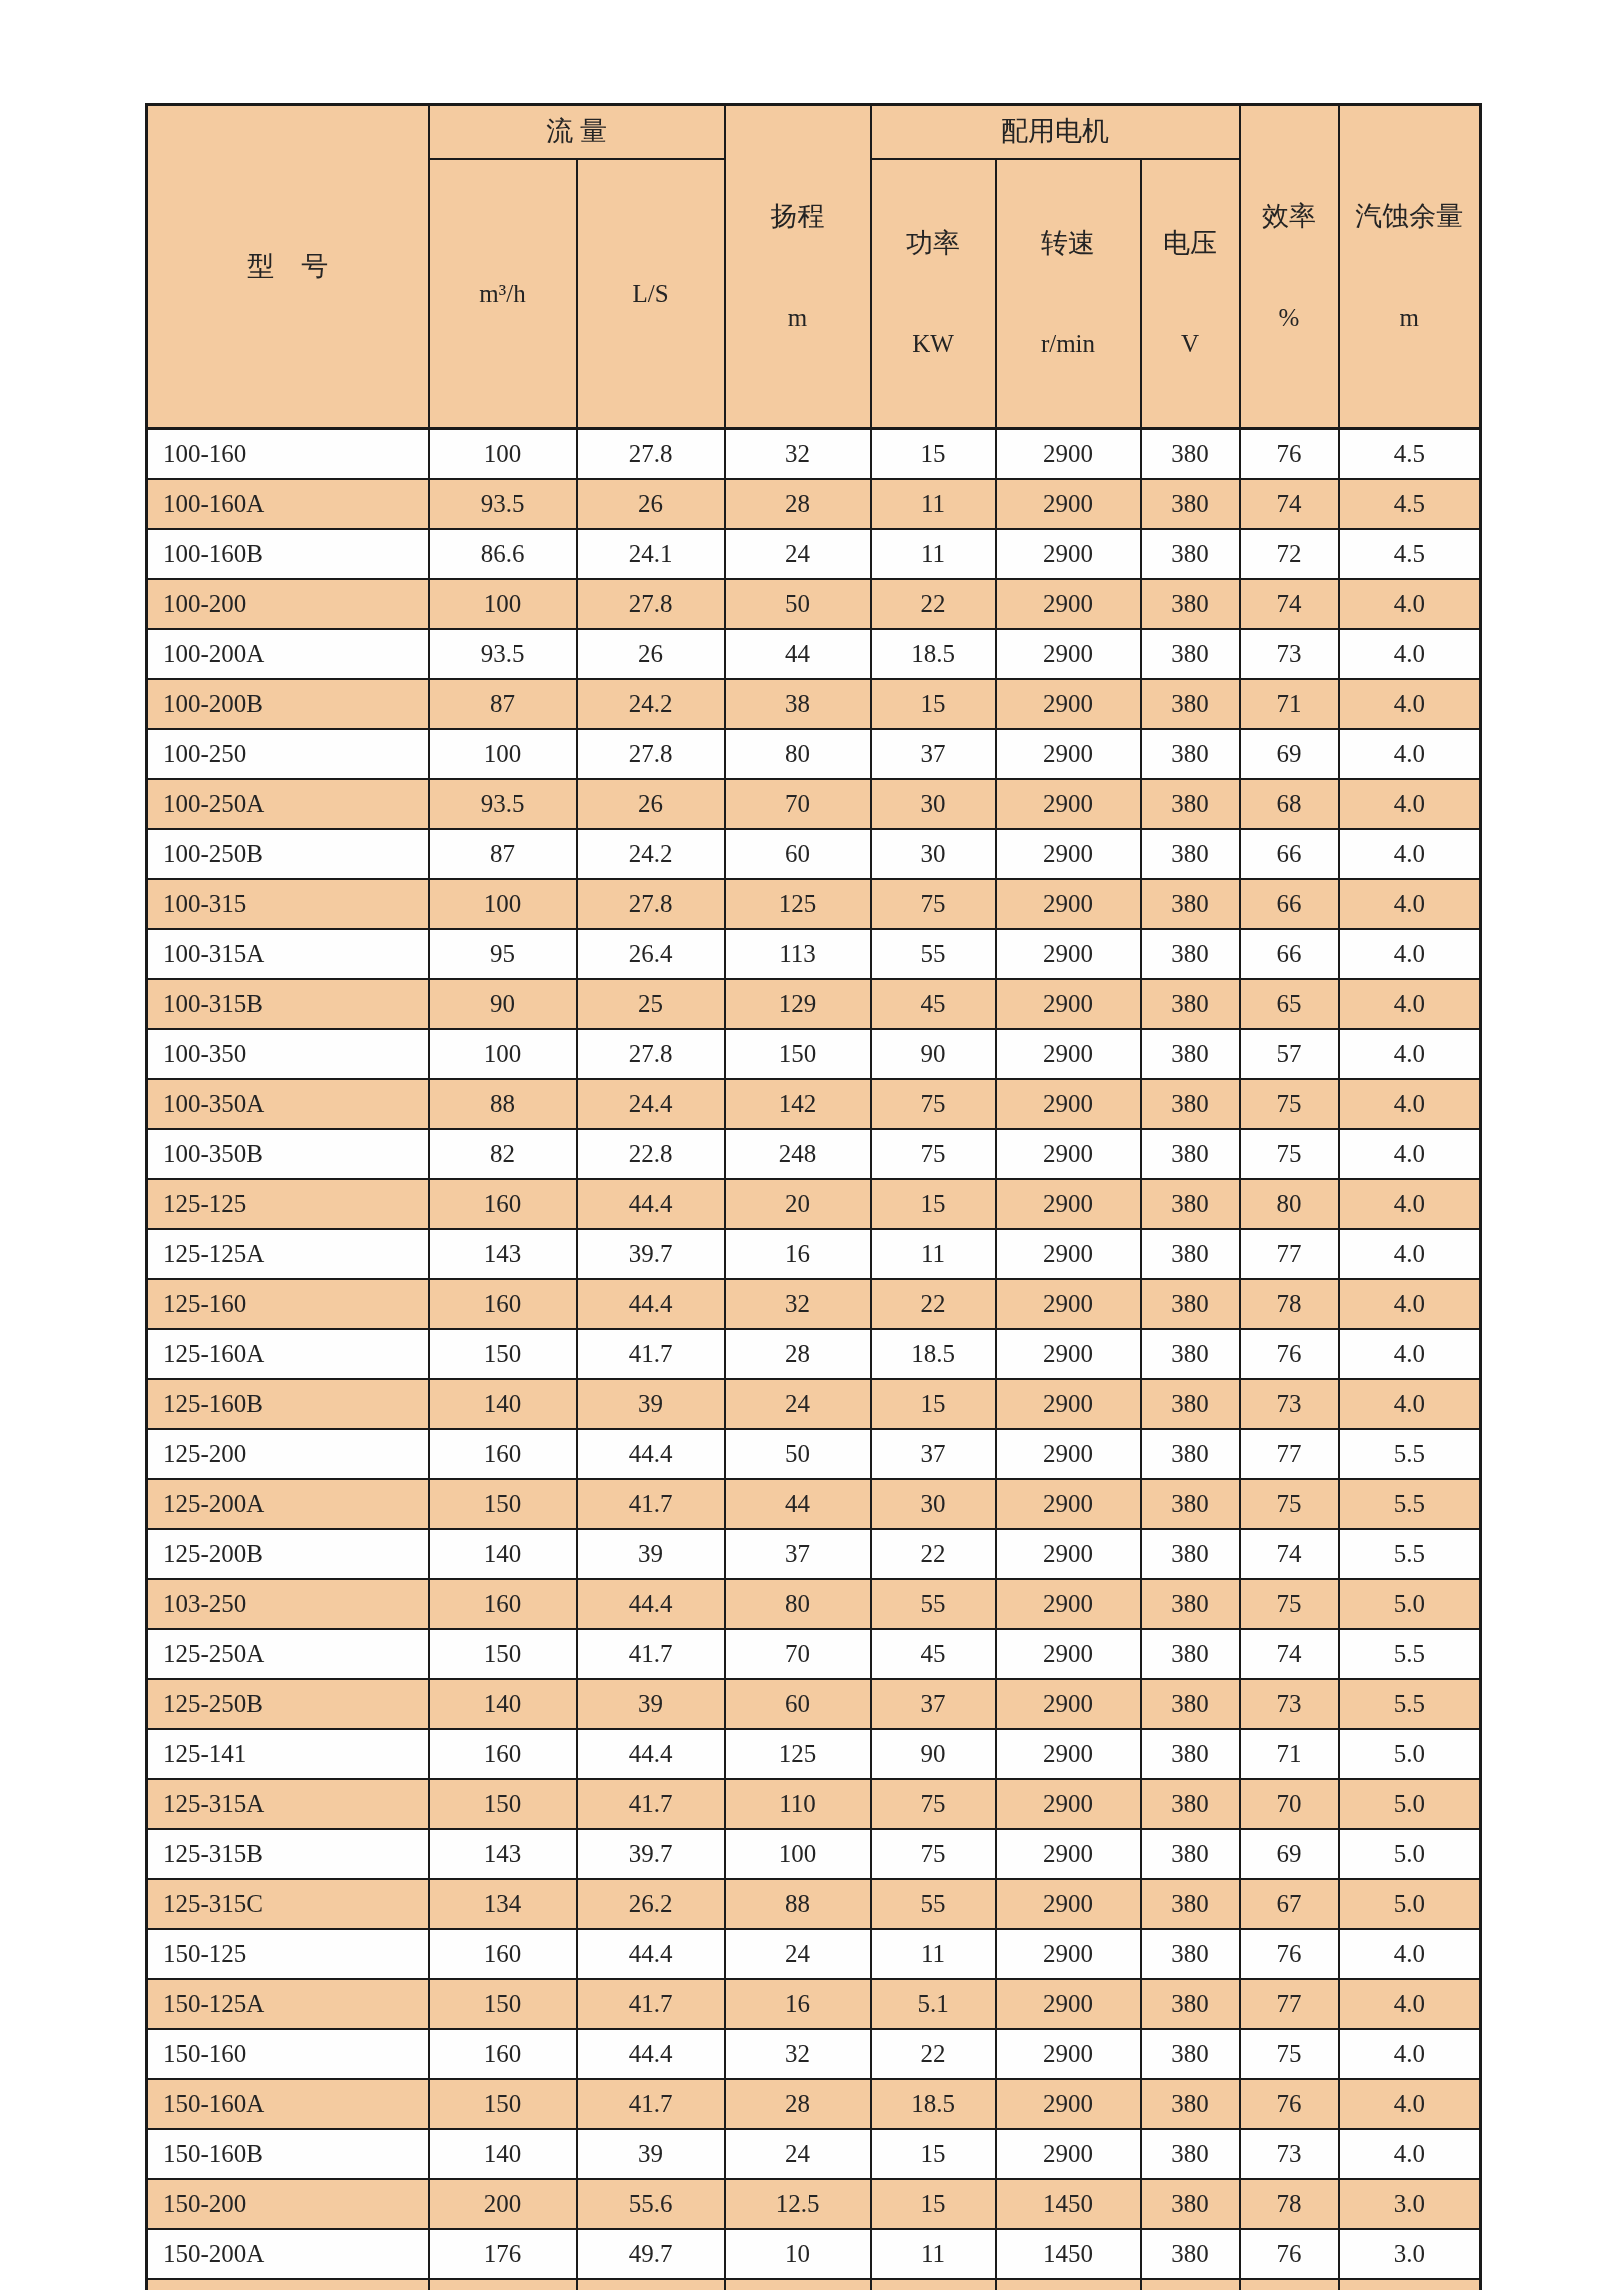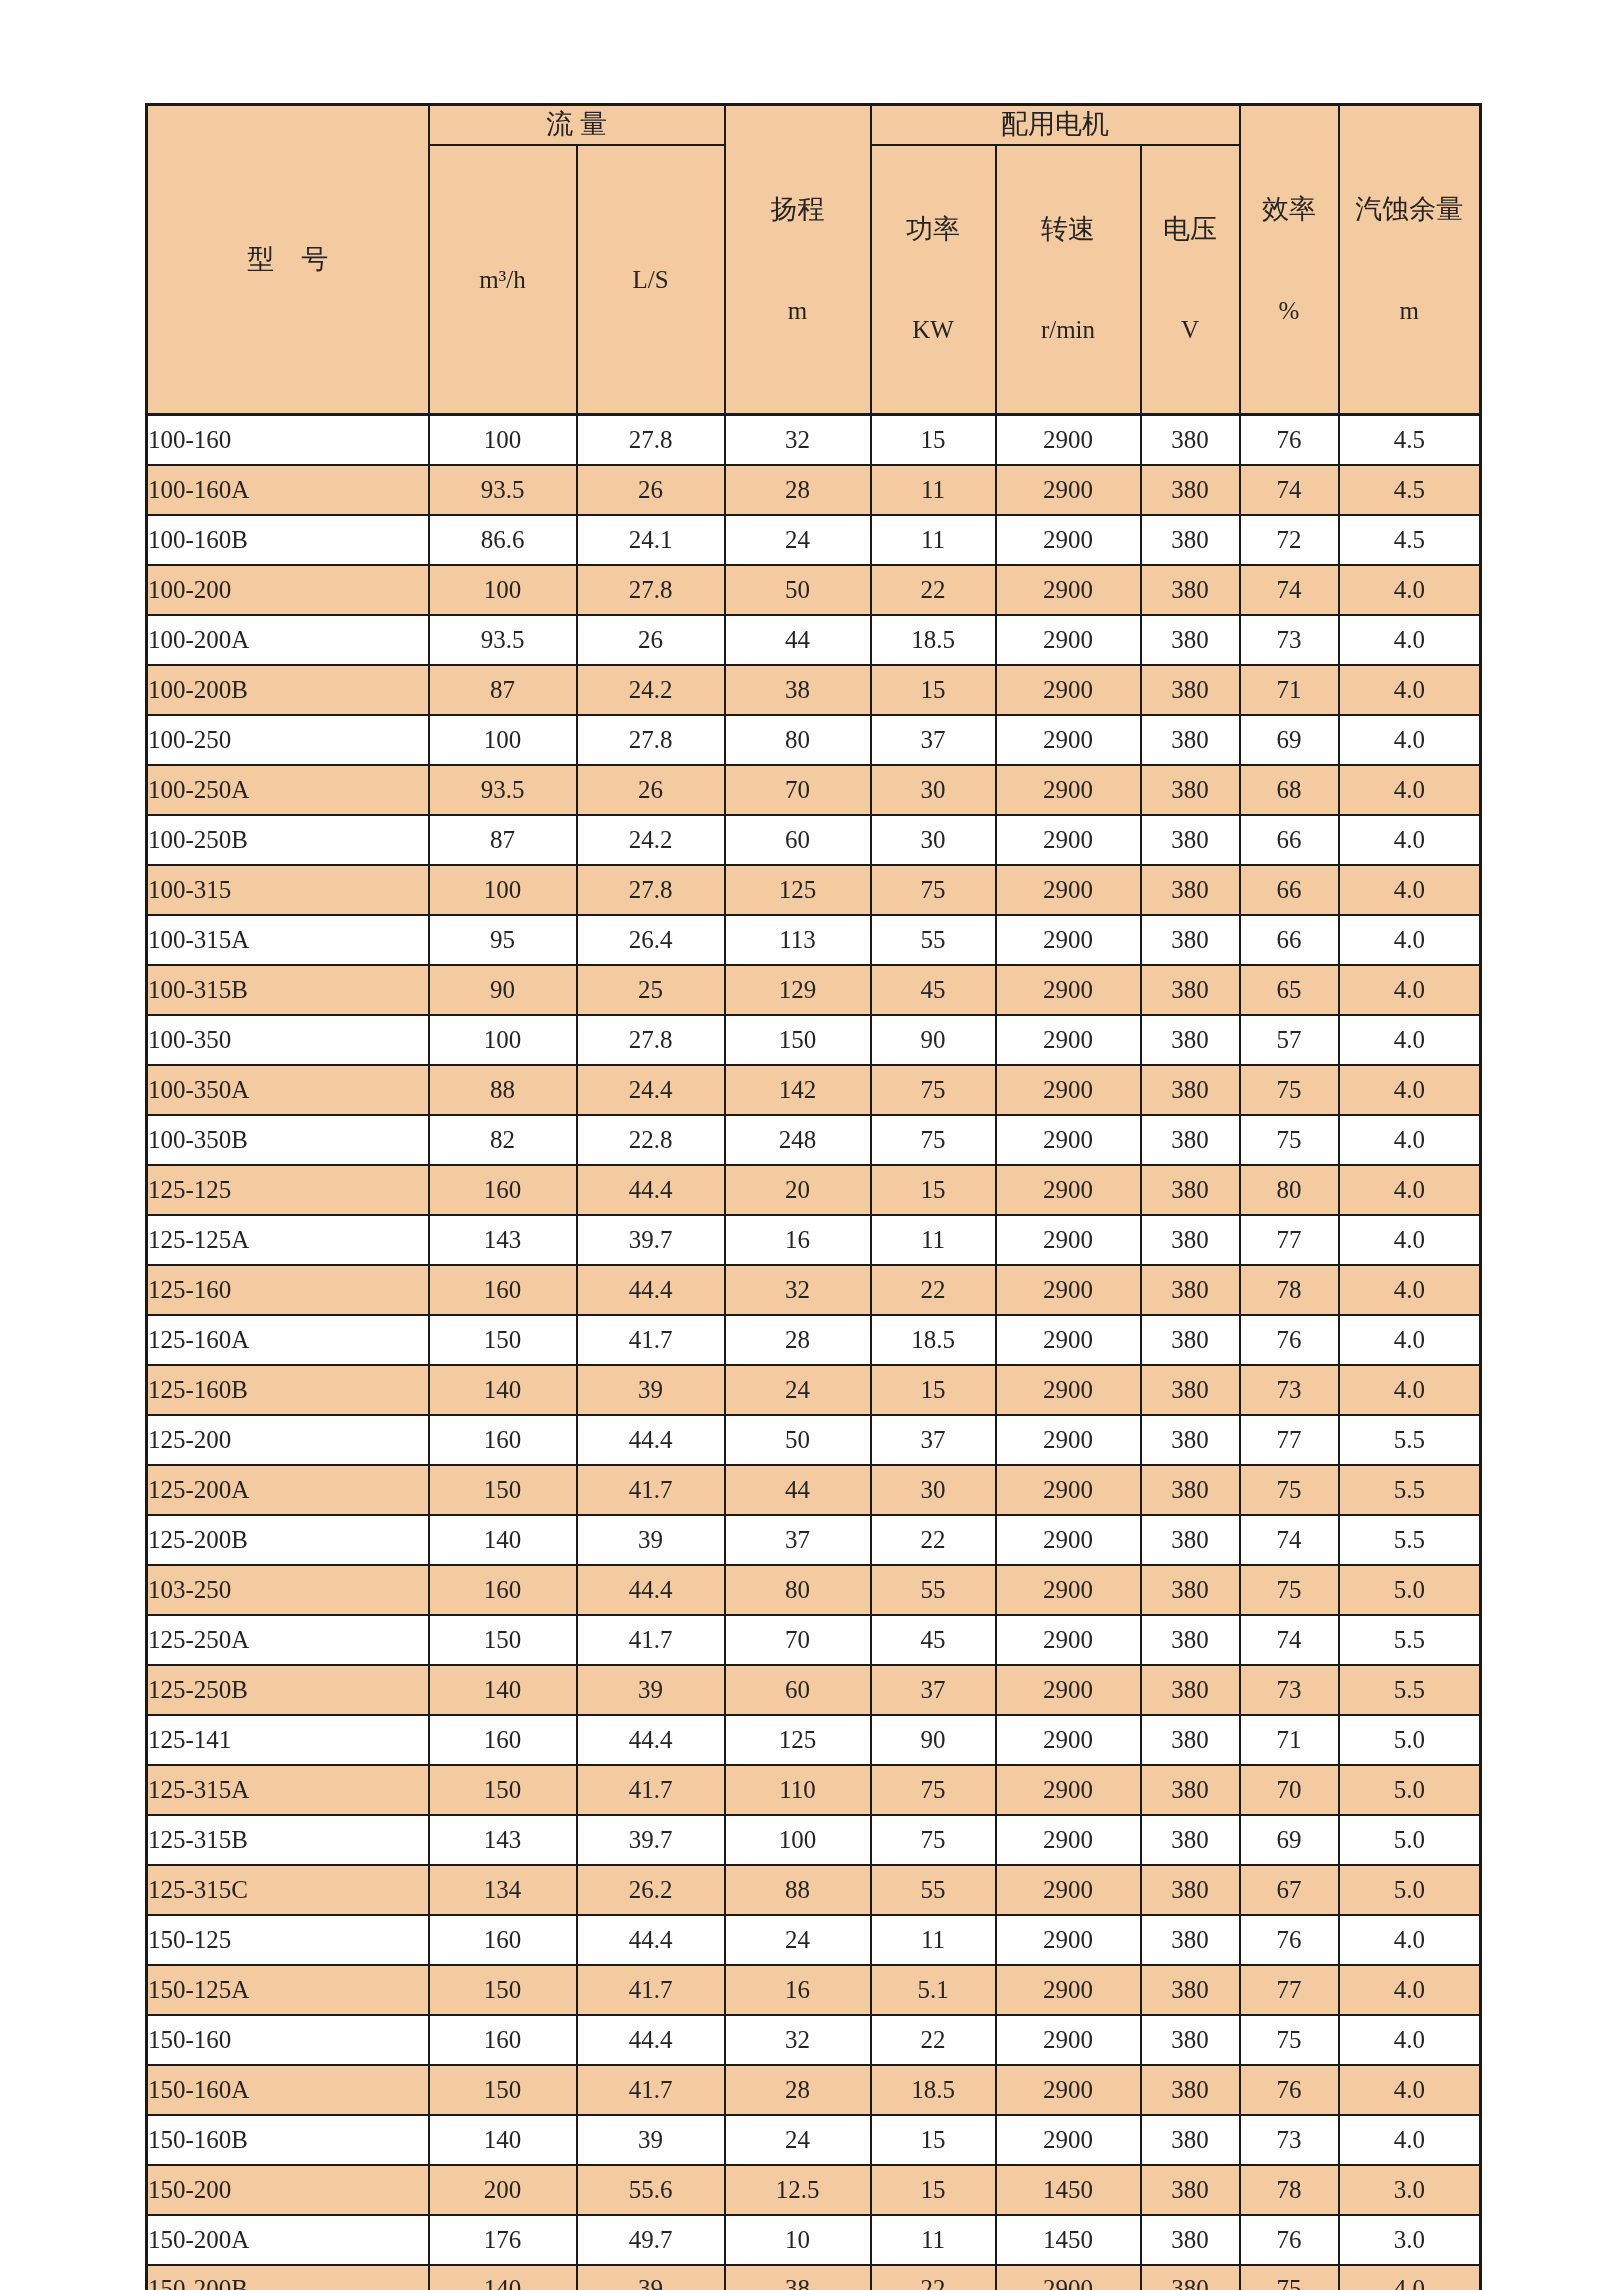--- a/index.html
+++ b/index.html
@@ -34,33 +34,34 @@
     vertical-align: middle;
     overflow: hidden;
   }
   thead th {
     background: var(--header-bg);
     font-weight: normal;
     font-size: 27px;
     line-height: 1.25;
     white-space: pre;
   }
-  thead tr.h1 th { height: 40px; }
+  thead tr.h1 th { height: 54px; }
   thead tr.h2 th { height: 73px; }
   thead { border-bottom: 3.6px solid var(--border); }
   thead .unit { font-size: 25px; }
   thead .two-line span { display: block; }
   tbody td {
     height: 50px;
     font-size: 25px;
     background: var(--row-plain);
   }
   tbody tr.alt td { background: var(--row-shaded); }
   tbody td.model-cell {
     text-align: left;
+    padding-left: 15px;
   }
 </style>
 </head>
 <body>
 
 <div class="page">
   <table class="spec">
     <colgroup>
       <col style="width:282px">
       <col style="width:148px">

